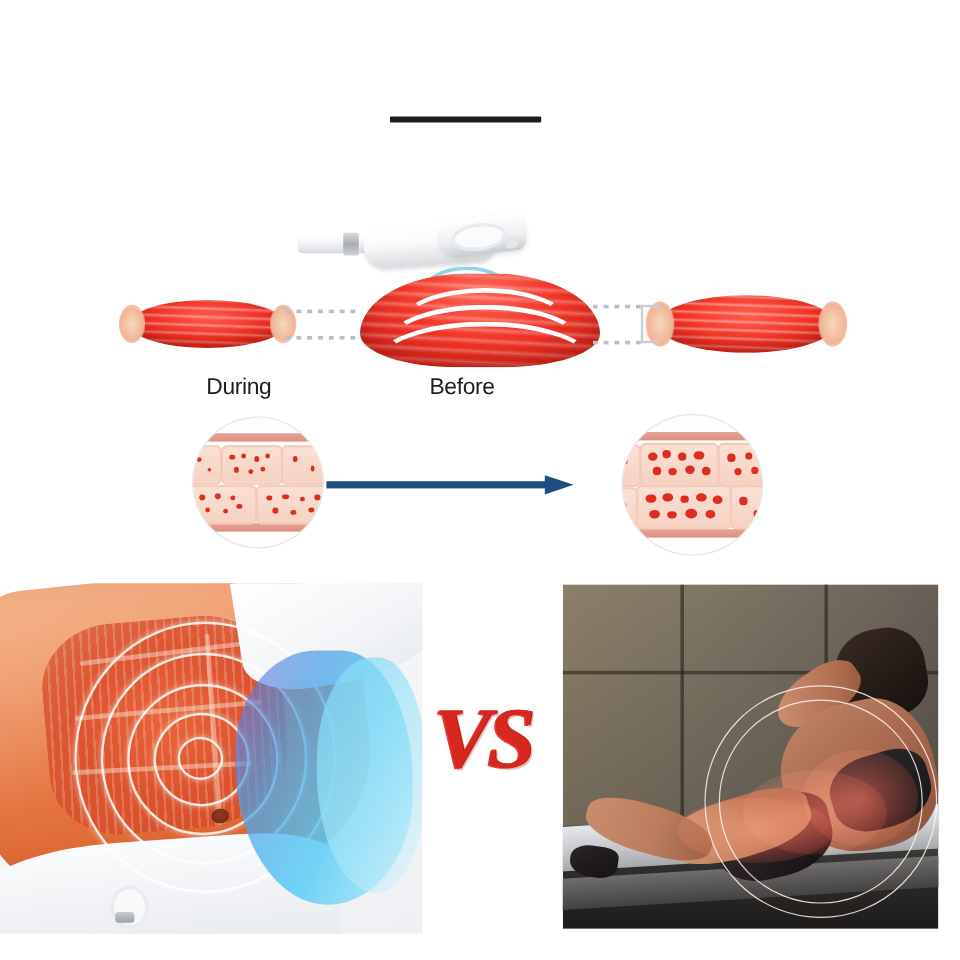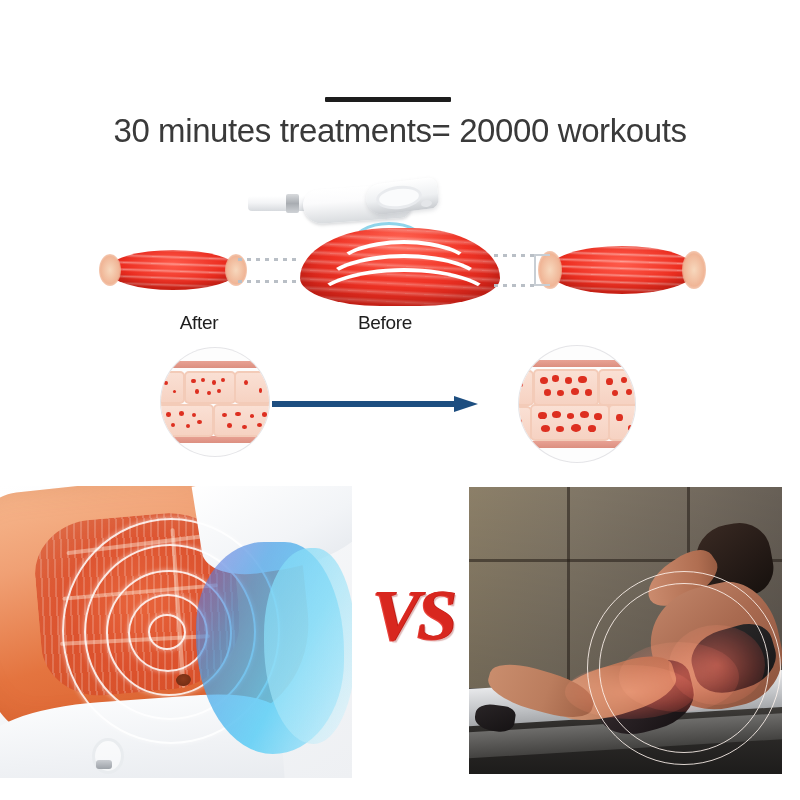--- a/index.html
+++ b/index.html
@@ -448,21 +448,20 @@
   #vs-badge {
     position: absolute;
     left: 361px;
     top: 92px;
     width: 104px;
     height: 78px;
     font-size: 72px;
     font-weight: bold;
     font-style: italic;
     color: #d8271f;
-    text-align: center;
     line-height: 78px;
     letter-spacing: -3px;
     text-shadow:
       1px 0 0 #c01d16,
       -1px 1px 0 #e8413a,
       2px 2px 1px rgba(150,20,15,0.30);
     font-family: "Liberation Serif", serif;
   }
 
   
@@ -606,21 +605,20 @@
     position: absolute;
     border: 1.6px solid rgba(255,245,238,0.85);
     border-radius: 50%;
   }
 </style>
 </head>
 <body>
 
 <div id="header">
   <div id="title-underline"></div>
-  <div id="subtitle">30 minutes treatments= 20000 workouts</div>
 </div>
 
 <div id="diagram">
 
   <div class="device">
     <div class="device-cable"></div>
     <div class="device-collar"></div>
     <div class="device-body"></div>
     <div class="device-head"></div>
     <div class="device-loop"></div>
@@ -641,21 +639,21 @@
 
   <div class="dots" style="left:238px; top:90px; width:62px;"></div>
   <div class="dots" style="left:238px; top:112px; width:62px;"></div>
 
   <div class="dots" style="left:494px; top:86px; width:40px;"></div>
   <div class="dots" style="left:494px; top:116px; width:40px;"></div>
   <div class="connector-line" style="left:534px; top:86px; width:2px; height:32px;"></div>
   <div class="connector-line" style="left:534px; top:86px; width:16px; height:2px;"></div>
   <div class="connector-line" style="left:534px; top:116px; width:16px; height:2px;"></div>
 
-  <div class="stage-label" id="label-before">After</div>
+  <div class="stage-label" id="label-before">During</div>
   <div class="stage-label" id="label-during">Before</div>
 </div>
 
 <div id="cells-row">
 
   <div class="cell-circle" id="cell-before">
     <div class="cell-stack">
       <div class="cell-membrane top"></div>
       <div class="cell-membrane bottom"></div>
 

